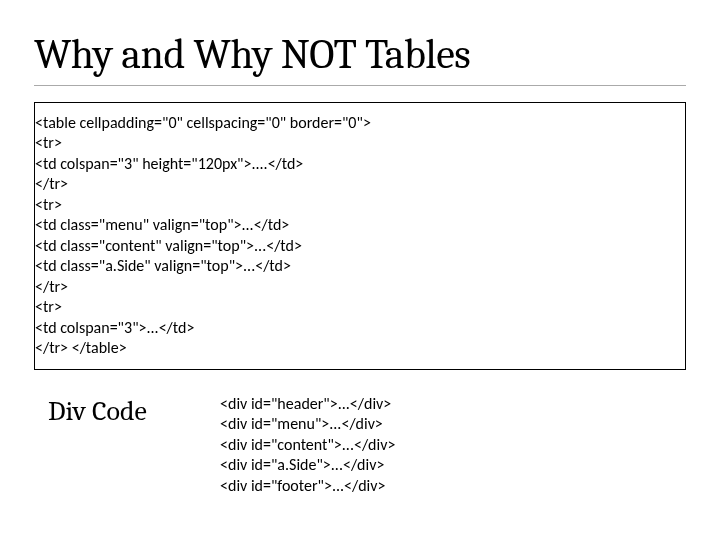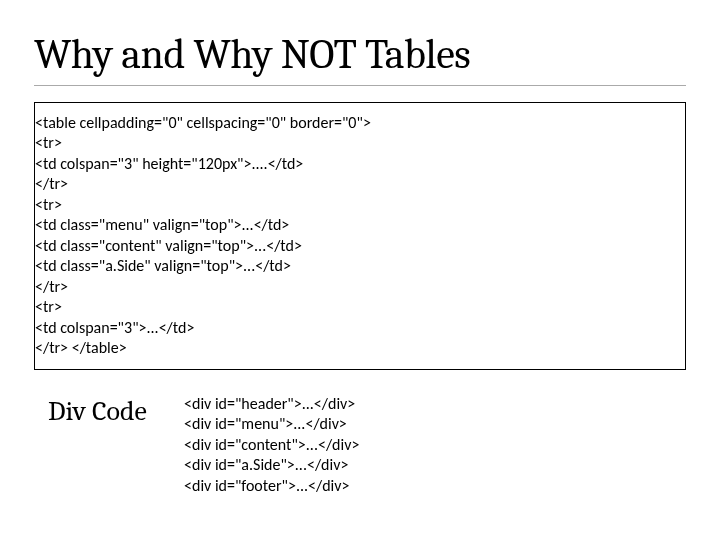--- a/index.html
+++ b/index.html
@@ -4,21 +4,21 @@
 <style>
   * { box-sizing: border-box; margin: 0; padding: 0; }
   html, body { width: 720px; height: 540px; background: #fff; font-family: Cambria, Georgia, 'Times New Roman', serif; color: #000; }
   .slide { width: 720px; height: 540px; padding: 18px 34px 24px 34px; margin-top: 12px; }
   .title { font-size: 42px; font-weight: 400; letter-spacing: -0.5px; padding-bottom: 6px; border-bottom: 1px solid #aaa; margin-bottom: 16px; }
   .row { display: flex; align-items: flex-start; margin-bottom: 18px; }
   .row.boxed { border: 1px solid #000; padding: 10px 12px 10px 0; }
   .label { width: 150px; flex: 0 0 150px; padding-left: 14px; padding-top: 36px; font-size: 28px; line-height: 1.1; }
   .code { flex: 1; font-family: Calibri, Arial, sans-serif; font-size: 16px; line-height: 1.28; white-space: pre; }
   .row2 .label { padding-top: 2px; }
-  .row2 { padding-top: 6px; }
+  .row2 { padding-top: 6px; gap: 36px; }
 </style>
 </head>
 <body>
 
 <div class="slide">
   <h1 class="title">Why and Why NOT Tables</h1>
 
   <div class="row boxed">
     <div class="code">&lt;table cellpadding="0" cellspacing="0" border="0"&gt;
 &lt;tr&gt;

